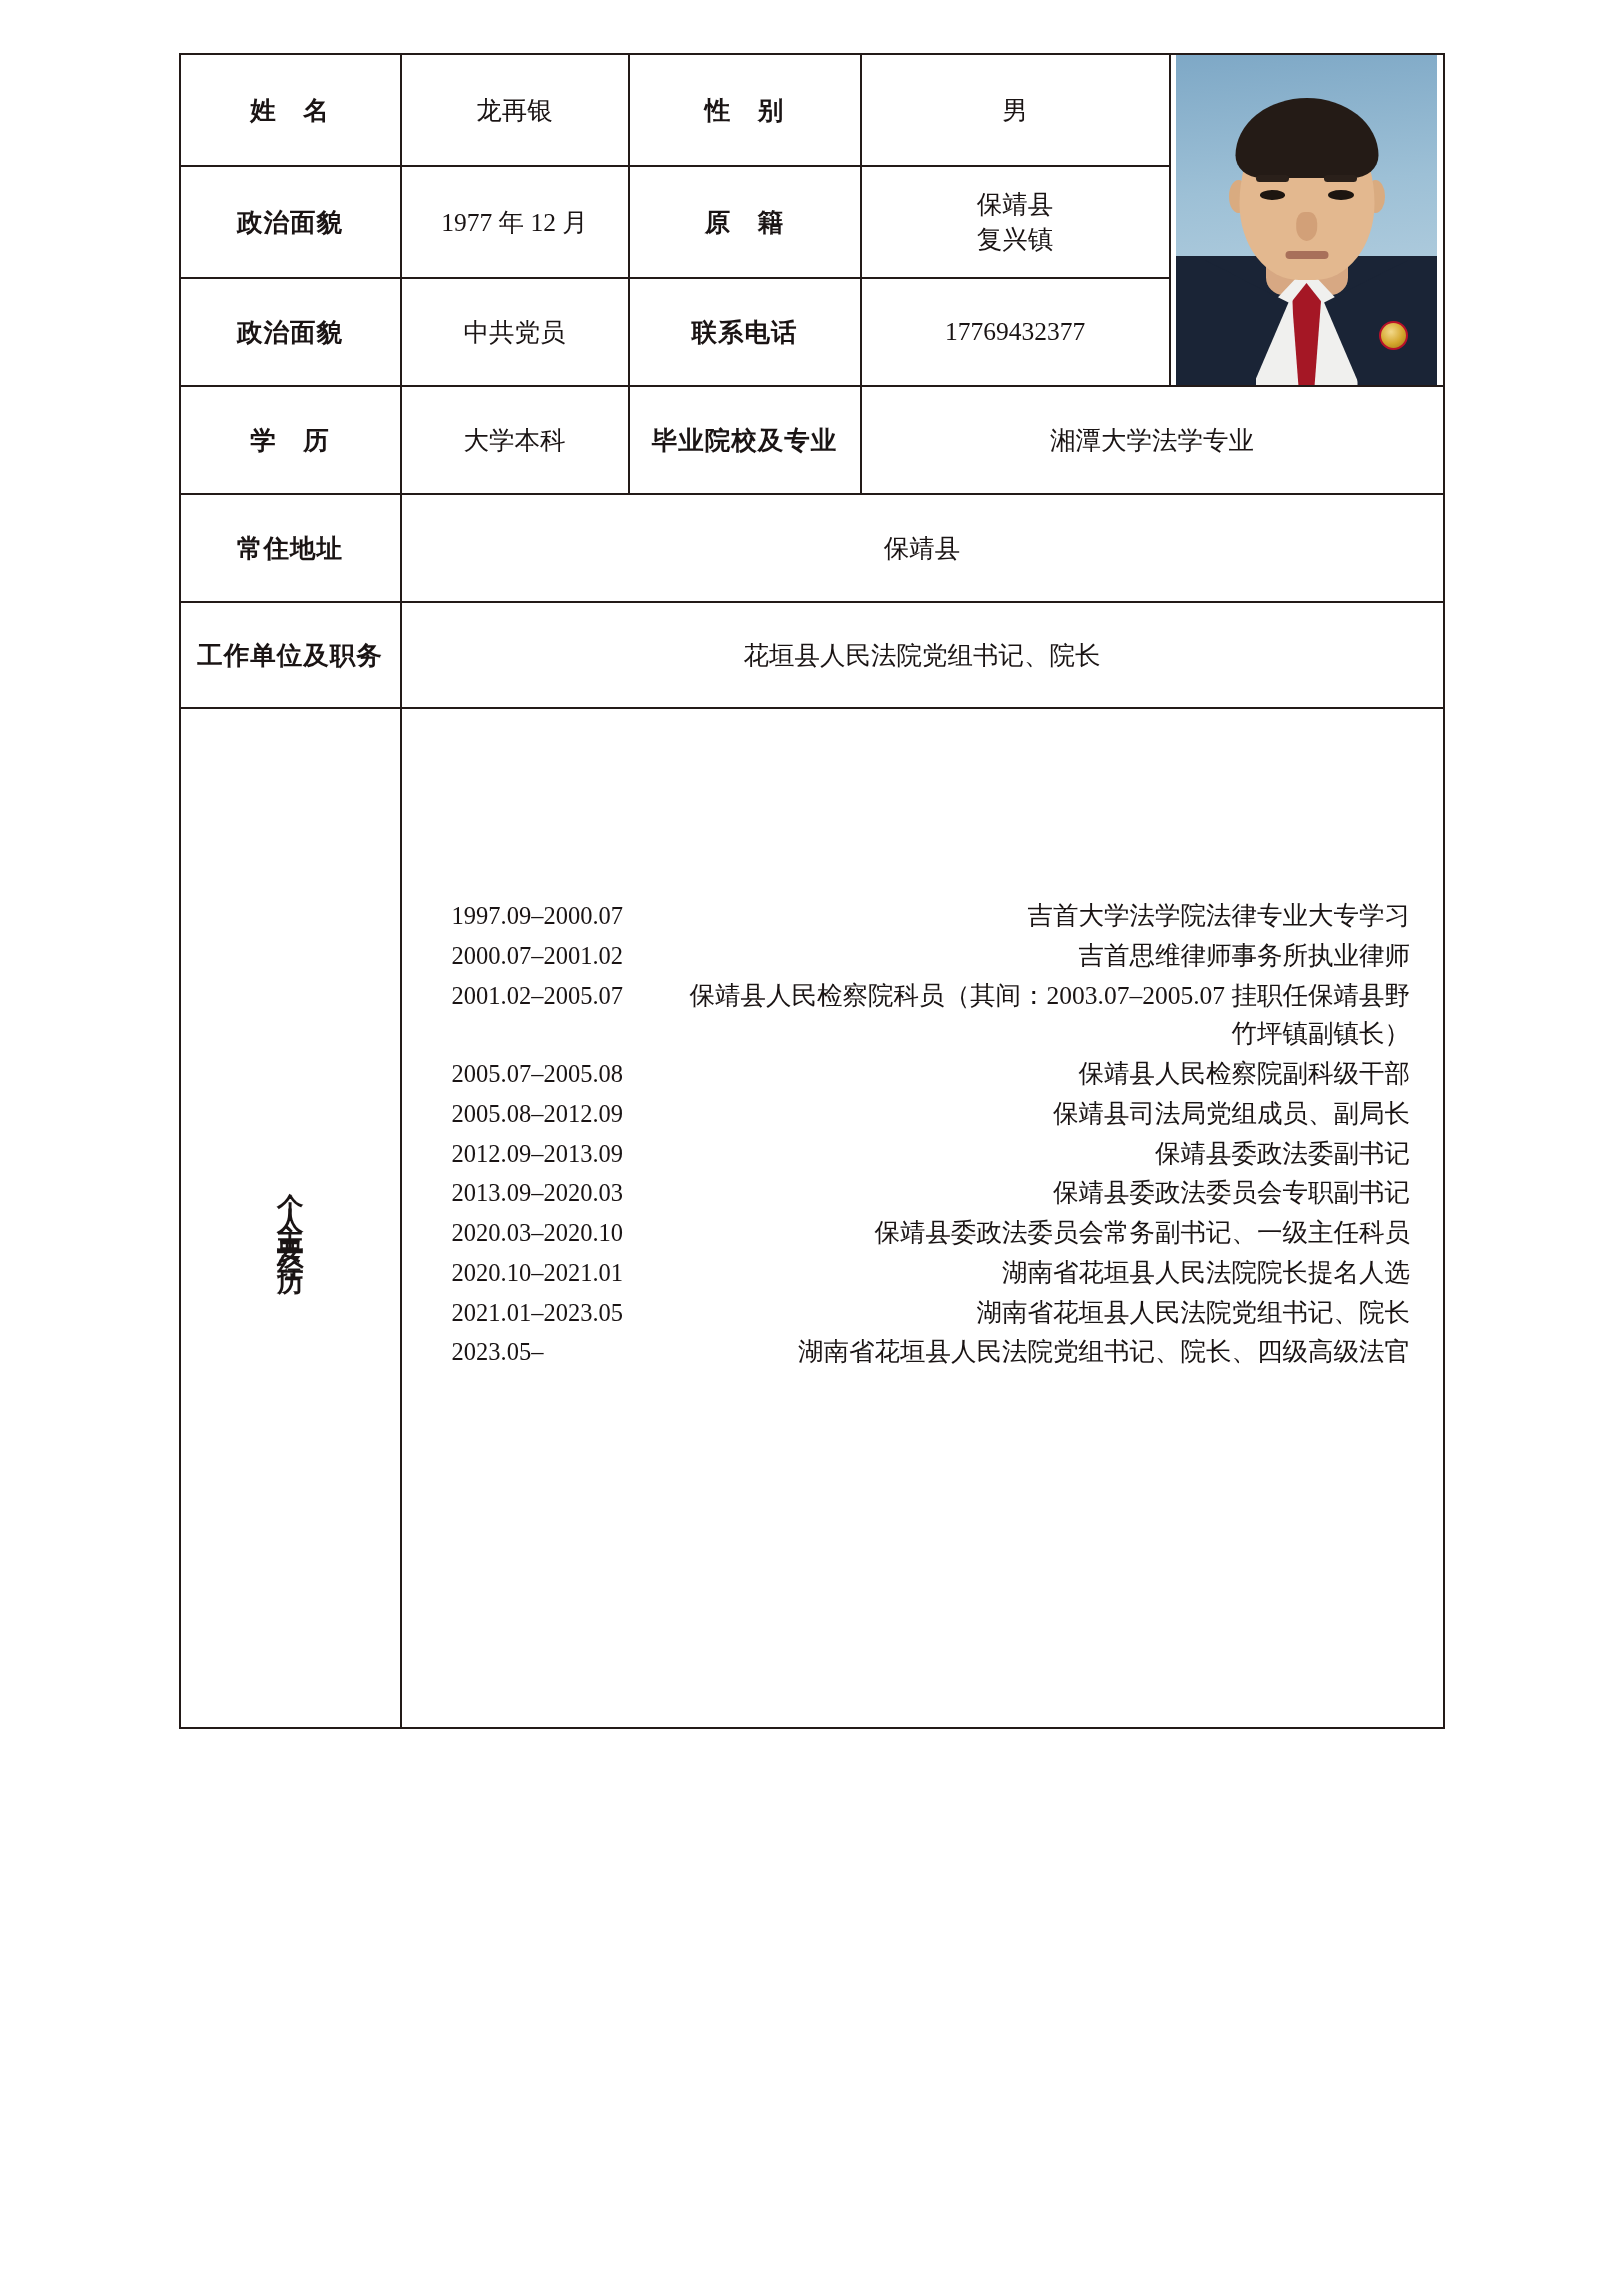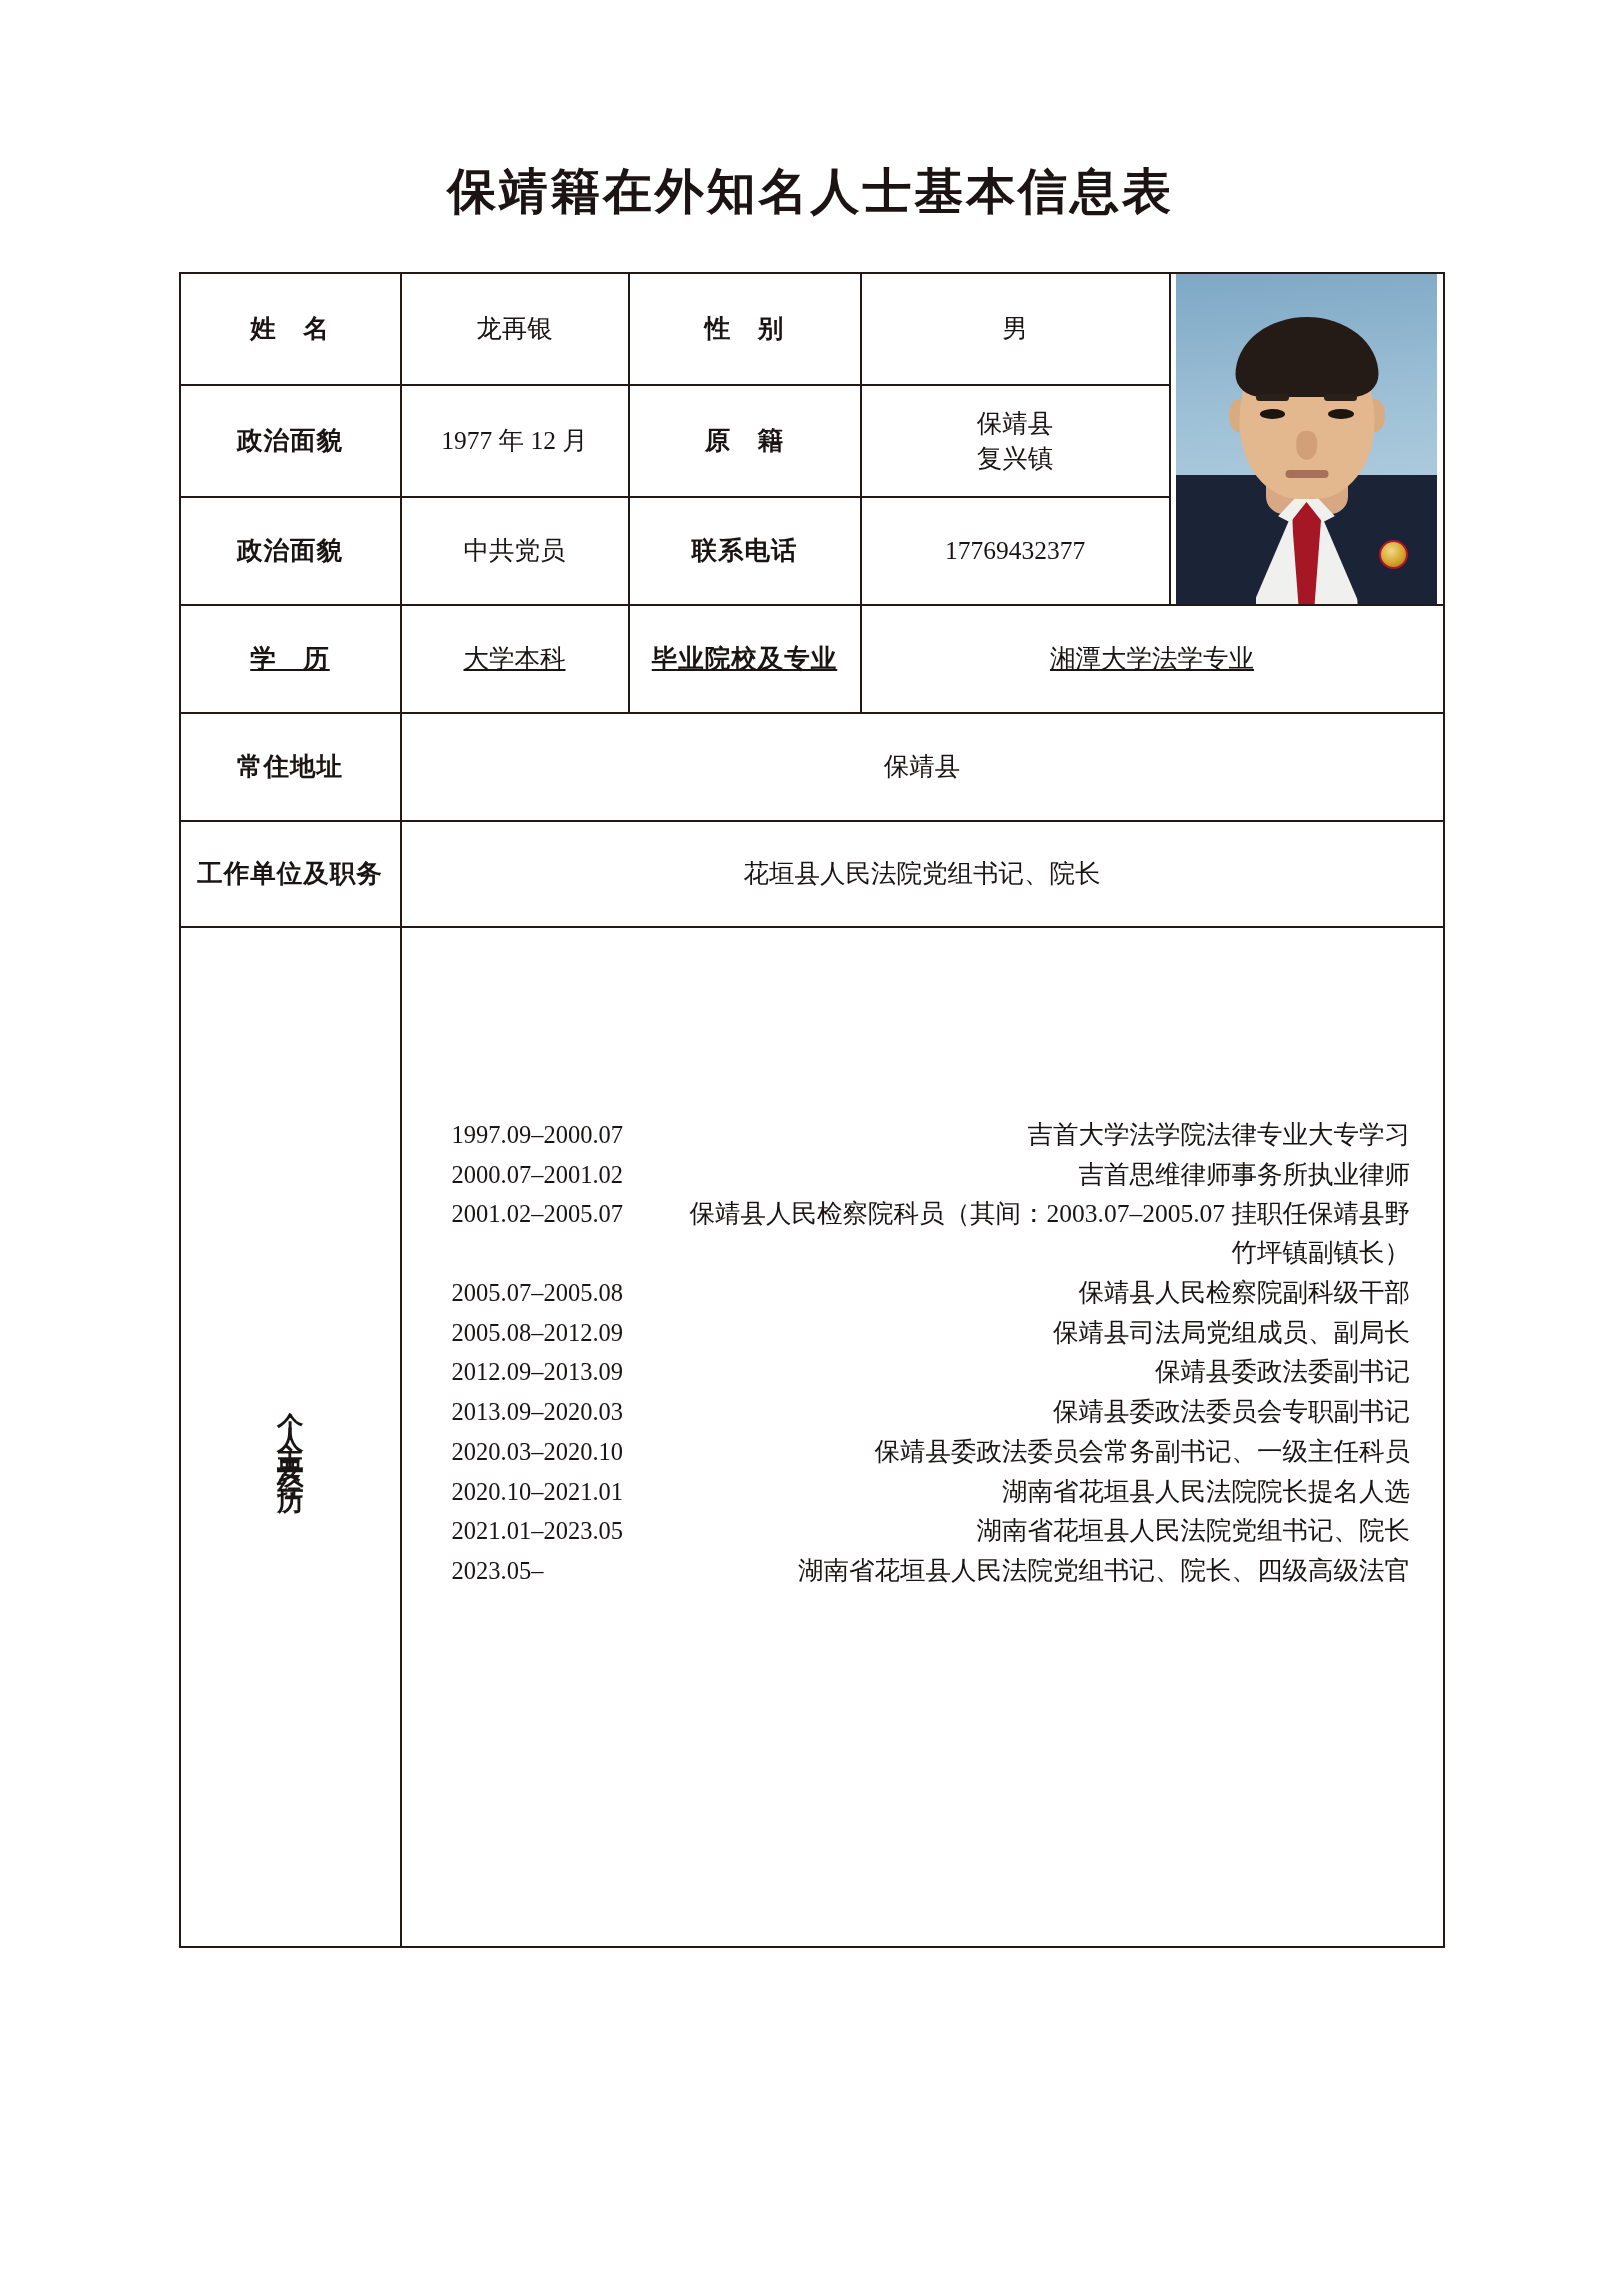--- a/index.html
+++ b/index.html
@@ -61,21 +61,21 @@
     font-size: 26.5px;
   }
   .val {
     font-weight: normal;
     font-size: 26.5px;
     border-radius: 24px;
   }
   .row1 td { height: 110px; margin-top: 28px; }
   .row2 td { height: 110px; }
   .row3 td { height: 106px; }
-  .row4 td { height: 106px; text-decoration: underline; }
+  .row4 td { height: 106px; }
   .row5 td { height: 106px; }
   .row6 td { height: 104px; }
   .row7 td { height: 988px; }
 
   .origin-cell {
     line-height: 1.38;
     font-size: 26.5px;
   }
   .photo-cell {
     padding: 0;
@@ -256,21 +256,20 @@
     font-size: 25.5px;
     padding-left: 7.8px;
     text-align: right;
   }
 </style>
 </head>
 <body>
 
 <div class="page">
 
-  <h1 class="doc-title">保靖籍在外知名人士基本信息表</h1>
 
   <div class="table-wrap">
     <table class="info">
       <colgroup>
         <col style="width:221px">
         <col style="width:228px">
         <col style="width:232px">
         <col style="width:309px">
         <col style="width:274px">
       </colgroup>

